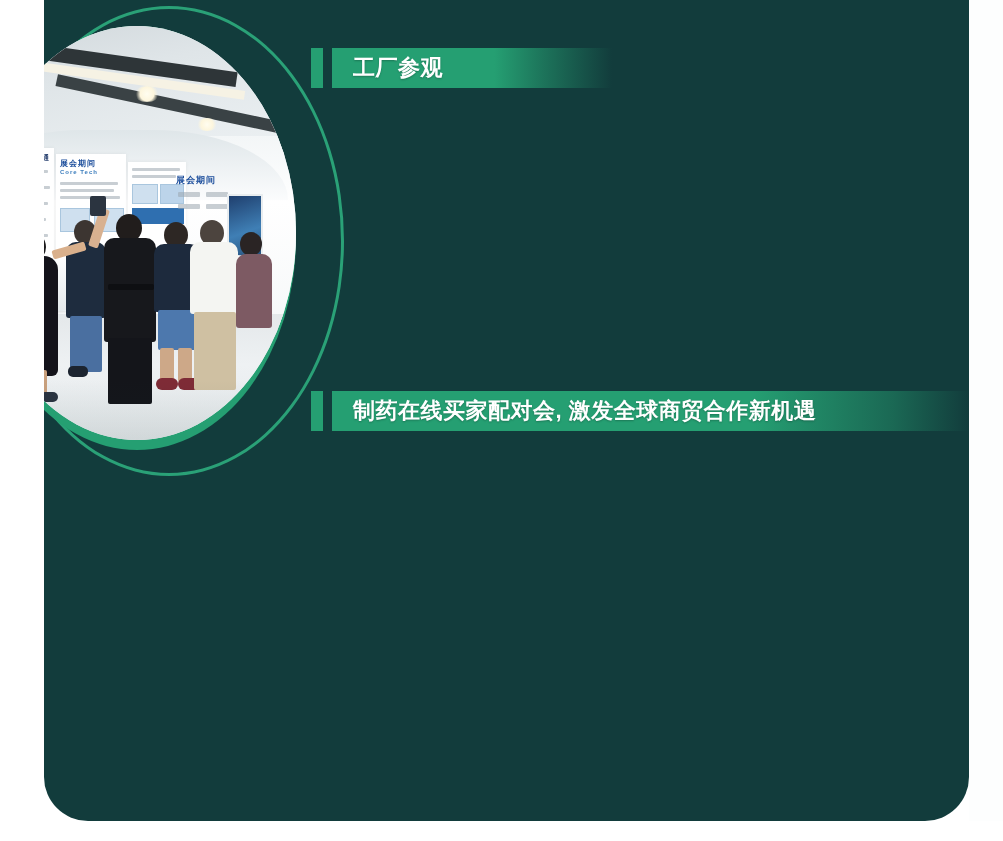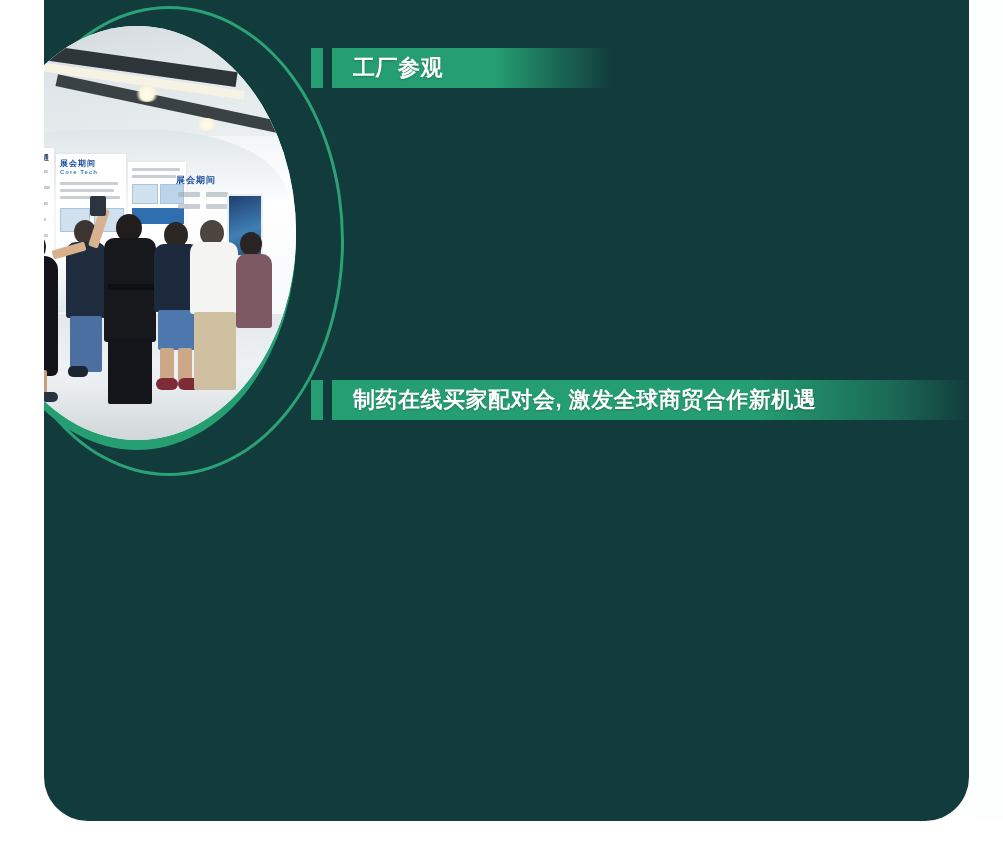--- a/index.html
+++ b/index.html
@@ -239,21 +239,21 @@
     color: #f4f8f7;
     font-size: 23px;
     line-height: 43px;
     letter-spacing: .2px;
     text-shadow: 0 1px 2px rgba(0,0,0,.28);
   }
 
   .block-1 { position: absolute; left: 0;  top: 48px;  width: 640px; }
   .block-1 .para { margin: 14px 0 0 42px; width: 588px; }
 
-  .block-2 { position: absolute; left: 0;  top: 380px; width: 658px; }
+  .block-2 { position: absolute; left: 0;  top: 391px; width: 658px; }
   .block-2 .para { margin: 14px 0 0 42px; width: 600px; }
 </style>
 </head>
 <body>
 
 <div id="page">
 
   <div class="panel"></div>
 
   <div class="photo-stack">

